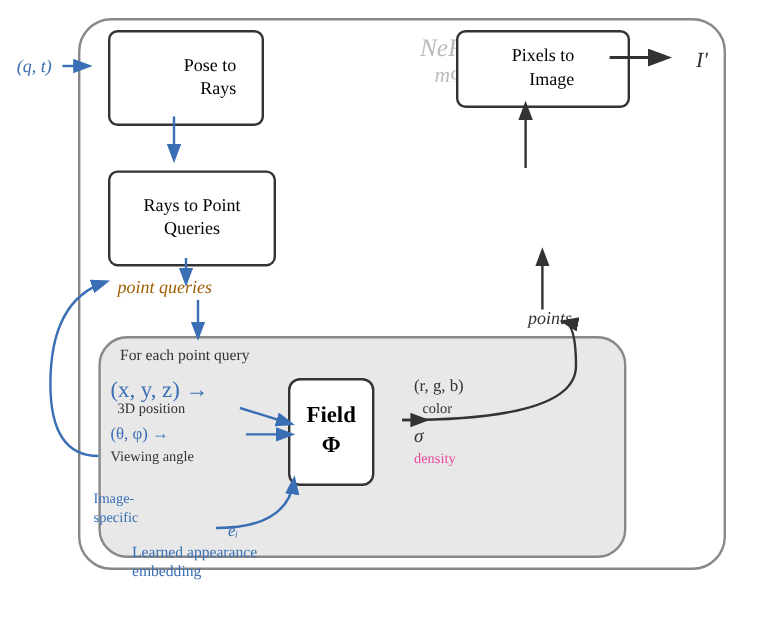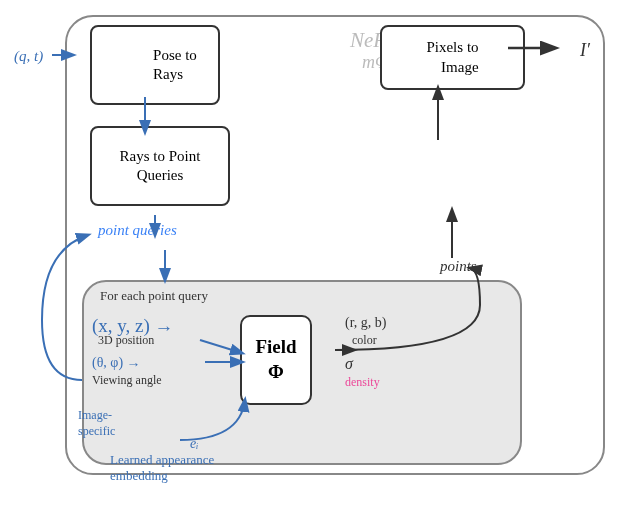--- a/index.html
+++ b/index.html
@@ -61,21 +61,21 @@
     
     .pose-rays {
       top: 15px;
       left: 80px;
       width: 130px;
       height: 80px;
     }
 
     
     .rays-point {
-      top: 116px;
+      top: 132px;
       left: 80px;
       width: 140px;
       height: 80px;
     }
 
     
     .pixels-image {
       top: 15px;
       left: 370px;
       width: 145px;
@@ -116,21 +116,21 @@
 <div class="diagram-container">
 
   <div class="nerf-box"></div>
 
   <div style="position:absolute; top:18px; left:340px; font-size:21px; color:#bbb; font-style:italic;">NeRF</div>
   <div style="position:absolute; top:42px; left:352px; font-size:18px; color:#bbb; font-style:italic;">mΦ</div>
 
   <div class="loop-box"></div>
 
   <div class="block pose-rays">
-    <span style="white-space:pre-line; text-align:left; font-size:15px;margin-left:40px;">Pose to
+    <span style="white-space:pre-line; text-align:right; font-size:15px;margin-left:40px;">Pose to
 Rays</span>
   </div>
 
   <div class="block rays-point">
     <span style="white-space:pre-line; text-align:center; font-size:15px;">Rays to Point
 Queries</span>
   </div>
 
   <div class="block pixels-image">
     <span style="white-space:pre-line; text-align:right; font-size:15px;">Pixels to
@@ -140,21 +140,21 @@
 
   <div class="block field-phi">
     <span style="white-space:pre-line; text-align:center; font-size:19px; font-weight:bold;">Field
 Φ</span>
   </div>
 
   <div style="position:absolute; top:38px; left:4px; font-size:15px; color:#3a6fb5; font-style:italic;">(q, t)</div>
 
   <div style="position:absolute; top:30px; left:570px; font-size:18px; font-style:italic; color:#333;">I′</div>
 
-  <div style="position:absolute; top:212px; left:88px; font-size:15px; color:#3b82f6; font-style:italic;">point queries</div>
+  <div style="position:absolute; top:222px; left:88px; font-size:15px; color:#a16207; font-style:italic;">point queries</div>
 
   <div style="position:absolute; top:278px; left:90px; font-size:13px; color:#333;">For each point query</div>
 
   <div style="position:absolute; top:305px; left:82px; font-size:19px; color:#3a6fb5;">(x, y, z) →</div>
   <div style="position:absolute; top:323px; left:88px; font-size:12px; color:#333;font-family:Liberation Serif, serif;">3D position</div>
 
   <div style="position:absolute; top:345px; left:82px; font-size:14px; color:#3a6fb5;">(θ, φ) →</div>
   <div style="position:absolute; top:363px; left:82px; font-size:12px; color:#333;">Viewing angle</div>
 
   <div style="position:absolute; top:305px; left:335px; font-size:14px; color:#333;">(r, g, b)</div>

